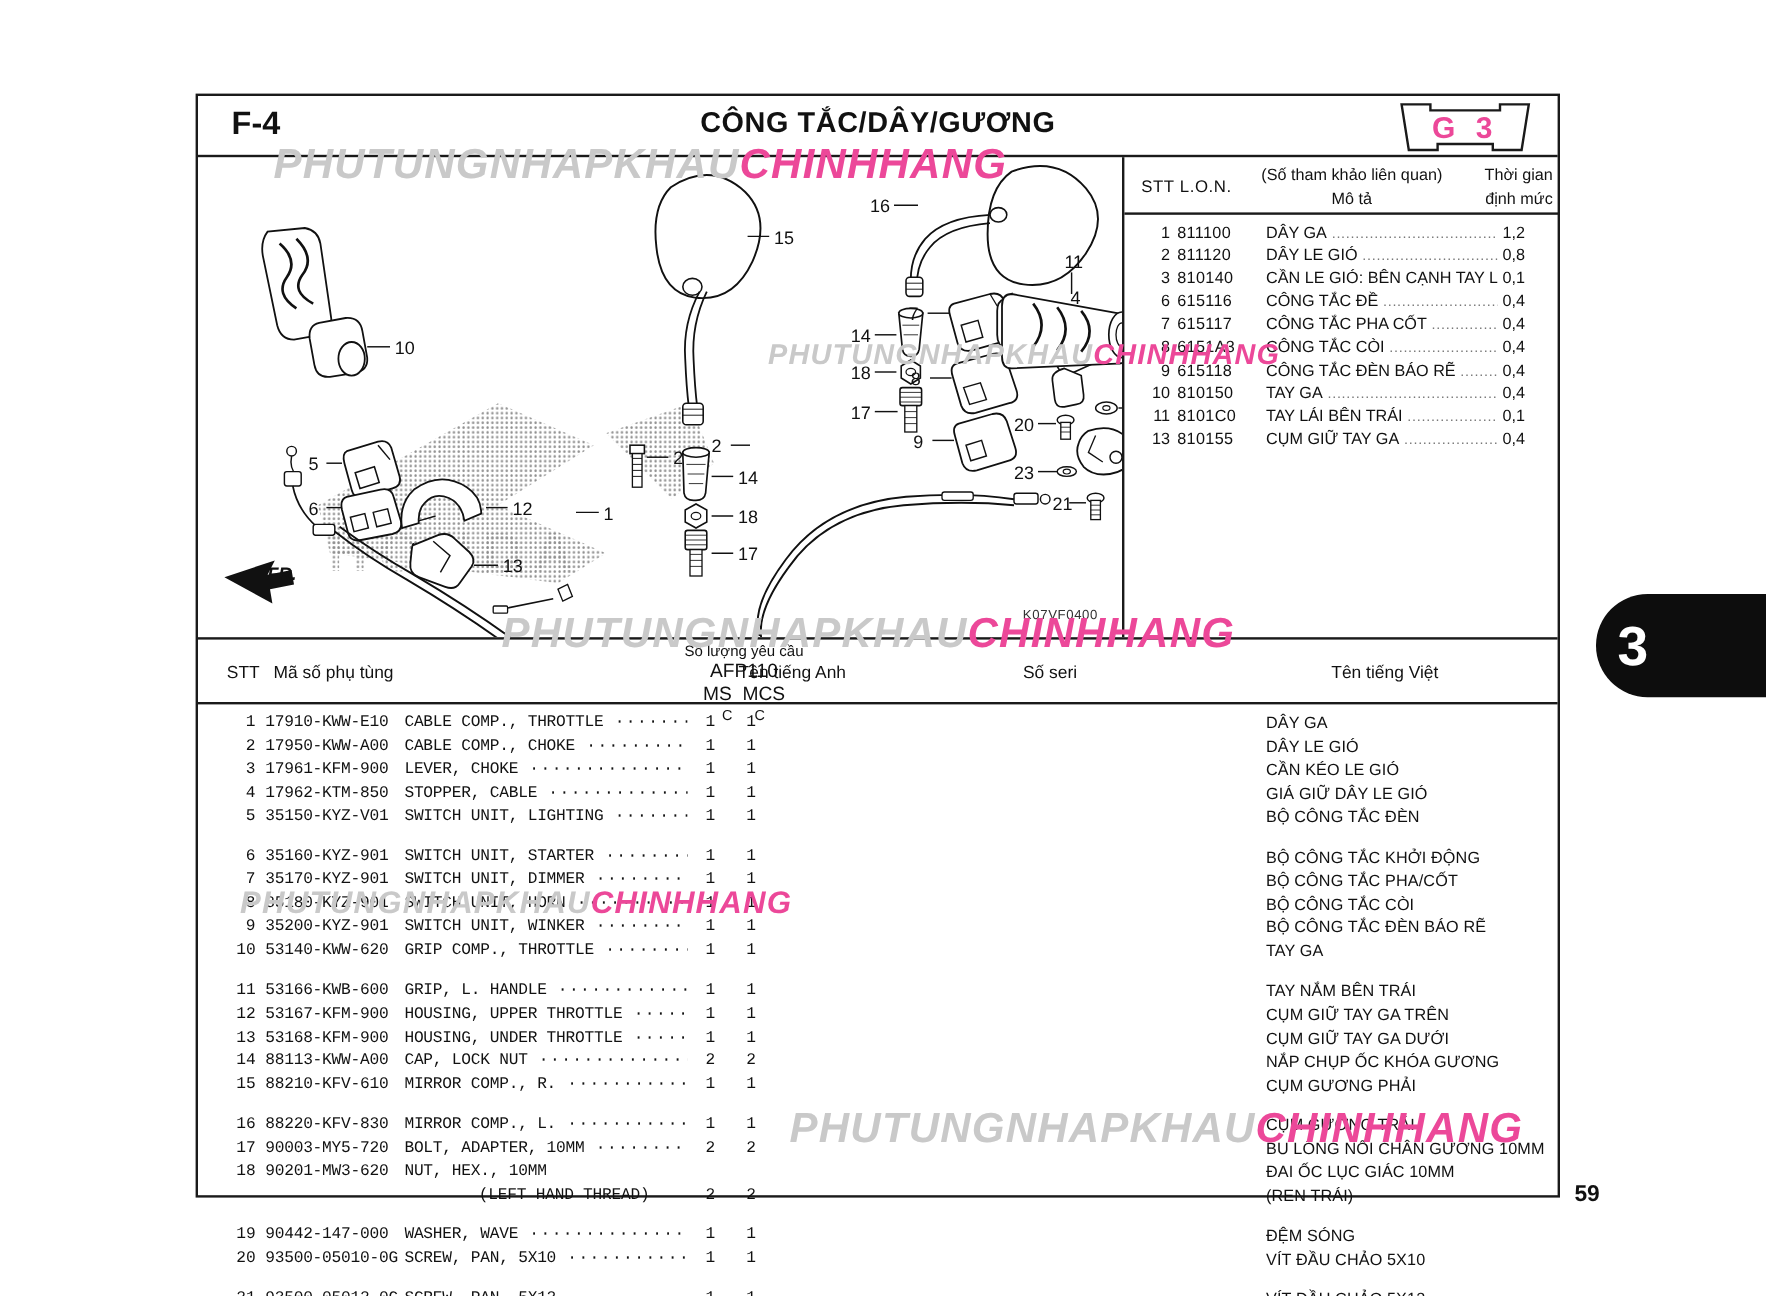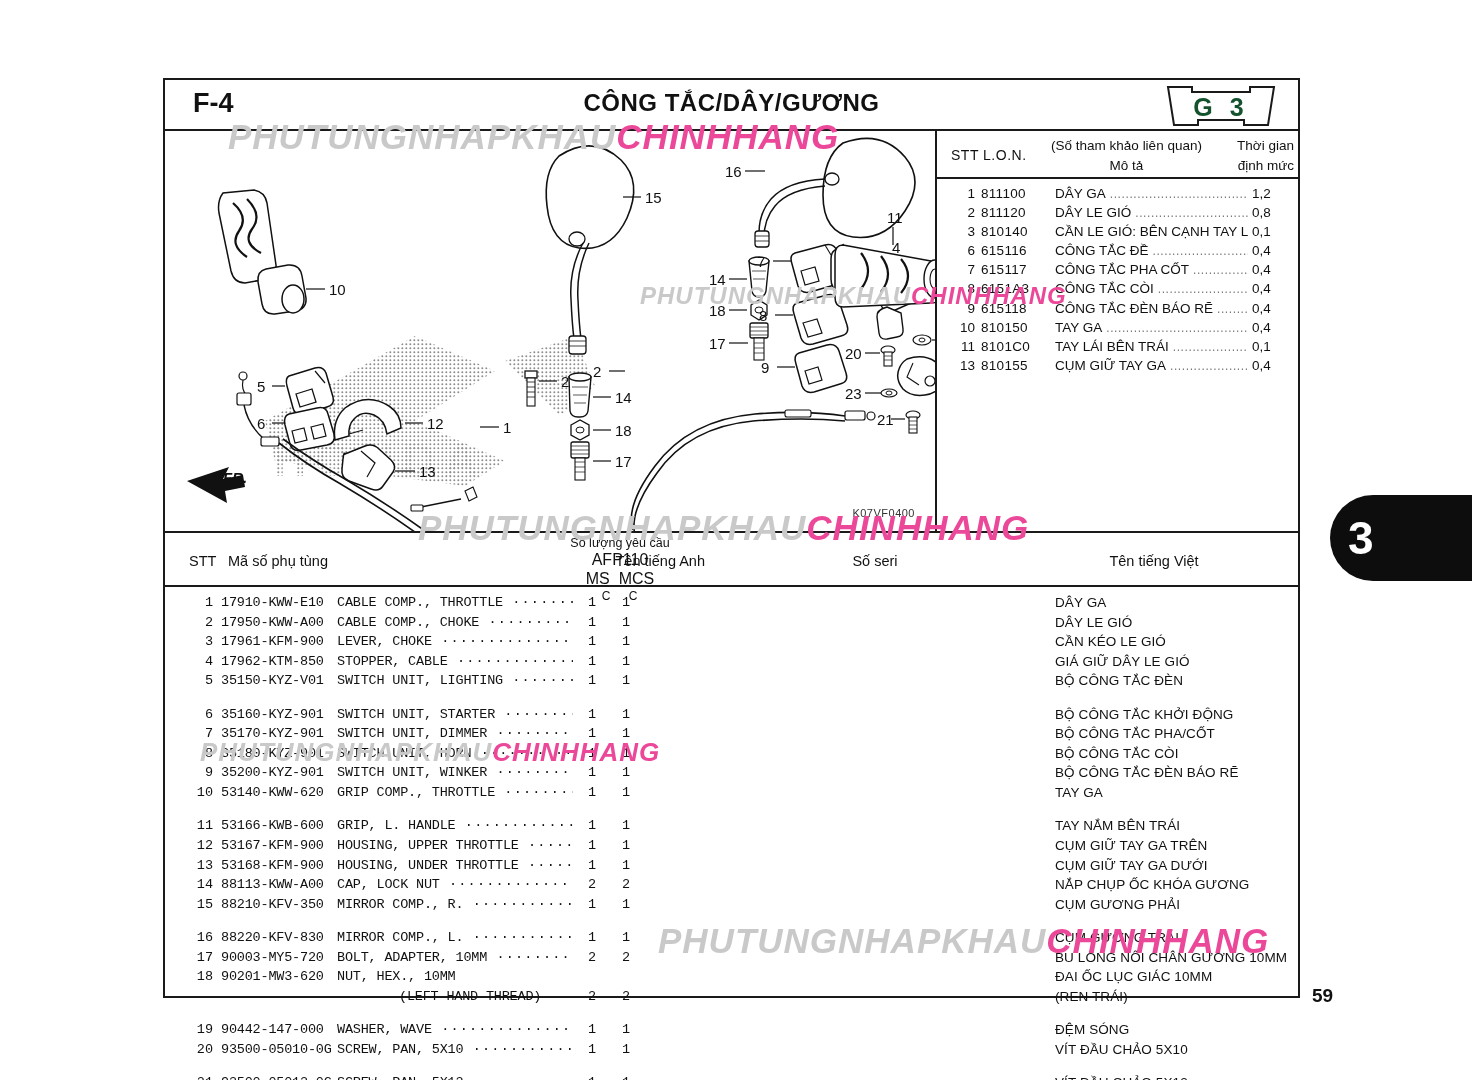--- a/index.html
+++ b/index.html
@@ -63,21 +63,21 @@
   }
   #badge-wrap {
     position: absolute; right: 14px; top: 4px;
     width: 126px; height: 44px;
     z-index: 12;
   }
   #badge-wrap svg { display: block; }
   #badge-text {
     position: absolute; left: 0; right: 0; top: 9px;
     text-align: center;
-    font-size: 25px; font-weight: bold; color: #14532d;
+    font-size: 25px; font-weight: bold; color: #ec4899;
     letter-spacing: 5px;
   }
 
   
   #diagram {
     position: absolute;
     left: 0; top: 51px;
     width: 772px; height: 400px;
     border-right: 2px solid #1a1a1a;
     overflow: hidden;
@@ -712,21 +712,21 @@
           <div class="prow">
             <span class="p-no">14</span>
             <span class="p-code">88113-KWW-A00</span>
             <span class="p-name"><span>CAP, LOCK NUT</span><span class="dots"> ··············</span></span>
             <span class="p-q1">2</span>
             <span class="p-q2">2</span>
             <span class="p-vn">NẮP CHỤP ỐC KHÓA GƯƠNG</span>
           </div>
           <div class="prow">
             <span class="p-no">15</span>
-            <span class="p-code">88210-KFV-350</span>
+            <span class="p-code">88210-KFV-610</span>
             <span class="p-name"><span>MIRROR COMP., R.</span><span class="dots"> ···········</span></span>
             <span class="p-q1">1</span>
             <span class="p-q2">1</span>
             <span class="p-vn">CỤM GƯƠNG PHẢI</span>
           </div>
           <div class="prow gap">
             <span class="p-no">16</span>
             <span class="p-code">88220-KFV-830</span>
             <span class="p-name"><span>MIRROR COMP., L.</span><span class="dots"> ···········</span></span>
             <span class="p-q1">1</span>

